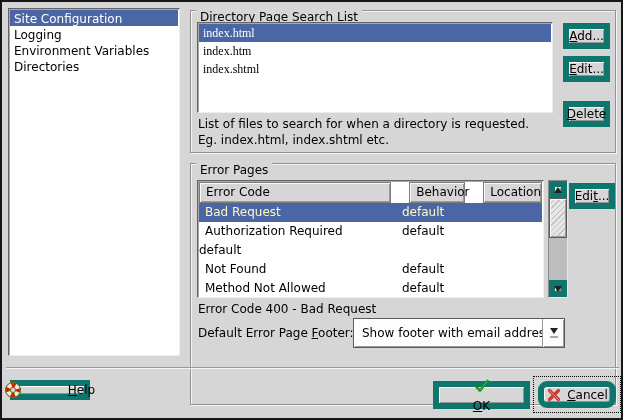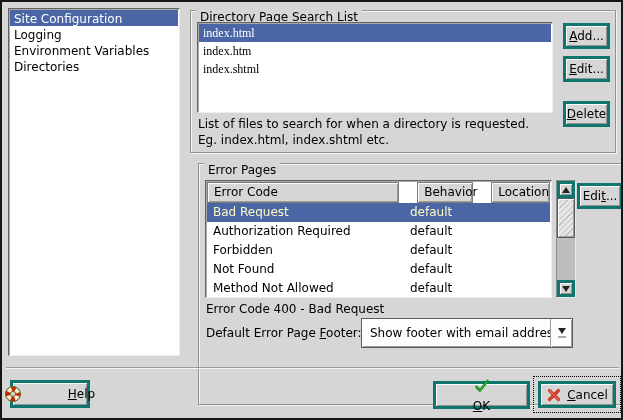--- a/index.html
+++ b/index.html
@@ -6,41 +6,41 @@
   html,body { background:#fff; }
   body { font-family:"DejaVu Sans","Liberation Sans",sans-serif; font-size:12px; color:#000; }
   .window {
     position:relative; width:623px; height:420px;
     background:#d6d6d6; border:2px solid #161616; overflow:hidden;
   }
   :root { --sel:#4a66a4; }
 
   
   .sunken { background:#fff; border:1px solid; border-color:#636363 #eeeeee #eeeeee #636363; box-shadow:inset 1px 1px 0 #a9a9a9; }
-  .raised { background:#d6d6d6; border:3px solid #0f766e; box-shadow:inset 1px 1px 0 #fafafa, inset -1px -1px 0 #949494; }
+  .raised { background:#d6d6d6; border:6px solid #0f766e; box-shadow:inset 1px 1px 0 #fafafa, inset -1px -1px 0 #949494; }
   .btn { position:absolute; display:flex; align-items:center; justify-content:center; gap:5px; cursor:default; font-size:12px; }
   .mn { text-decoration:underline; }
 
   
   .sidebar { position:absolute; left:6px; top:6px; width:172px; height:348px; padding:1px; }
   .side-item { height:16px; line-height:18px; padding-left:4px; white-space:nowrap; }
   .side-item.selected { background:var(--sel); color:#fff; }
 
   
   .frame { position:absolute; border:1px solid #929292; box-shadow:inset 1px 1px 0 #f5f5f5, 1px 1px 0 #f5f5f5; }
   .legend { position:absolute; top:-9px; left:5px; background:#d6d6d6; padding:8px 4px; white-space:nowrap; }
 
   .frame1 { left:188px; top:8px; width:426px; height:143px; }
   .filelist { position:absolute; left:6px; top:11px; width:356px; height:91px; padding:1px;font-family:Liberation Serif, serif; }
   .file-item { height:18px; line-height:18px; padding-left:4px; }
   .file-item.selected { background:var(--sel); color:#fff; }
   .side-btn { width:47px; height:26px; left:372px; }
   .desc { position:absolute; left:7px; top:105px; line-height:16px; white-space:nowrap; }
 
-  .frame2 { left:196px; top:161px; width:426px; height:242px; }
+  .frame2 { left:188px; top:161px; width:426px; height:242px; }
   .etable { position:absolute; left:6px; top:16px; width:347px; height:118px; padding:1px; overflow:hidden; }
   .thead { display:flex; gap:18px; height:21px; background:#fff; }
   .th { background:#d6d6d6; border:1px solid #7d7d7d; box-shadow:inset 1px 1px 0 #fafafa, inset -1px -1px 0 #9a9a9a;
         line-height:19px; padding-left:6px; white-space:nowrap; }
   .th-code { width:201px; } .th-beh { width:56px; } .th-loc { flex:1; }
   .tr { display:flex; height:19px; line-height:19px; }
   .tr.selected { background:var(--sel); color:#fef9c3; }
   .td-code { width:203px; padding-left:6px; white-space:nowrap; }
   .td-beh { width:58px; } .td-loc { flex:1; }
 
@@ -60,25 +60,25 @@
   .combo { position:absolute; left:162px; top:154px; width:212px; height:30px; display:flex; align-items:center;
            background:#fdfdfd; border:1px solid #5b5b5b; box-shadow:inset 1px 1px 0 #ffffff, inset -1px -1px 0 #9a9a9a; }
   .combo-value { flex:1; padding-left:8px; white-space:nowrap; overflow:hidden; }
   .combo-arrow { width:22px; height:100%; display:flex; flex-direction:column; align-items:center; justify-content:center;
                  border-left:1px solid #9a9a9a; box-shadow:inset 1px 0 0 #ffffff; }
   .combo-arrow .bar { width:8px; height:2px; background:#a9a9a9; margin-top:2px; }
 
   
   .separator { position:absolute; left:4px; top:365px; width:613px; height:2px;
                border-top:1px solid #9a9a9a; border-bottom:1px solid #f4f4f4; }
-  .help-btn { left:8px; top:378px; width:80px; height:28px;gap:47px; }
+  .help-btn { left:8px; top:378px; width:80px; height:20px;gap:47px; }
   .ok-btn { left:431px; top:379px; width:97px; height:28px;flex-direction:column; }
   .cancel-wrap { position:absolute; left:531px; top:374px; width:88px; height:37px; border:1px dotted #000;
                  display:flex; align-items:center; justify-content:center; }
-  .cancel-btn { position:relative; width:78px; height:27px; }
+  .cancel-btn { position:relative; width:78px; height:27px;border-radius:9px; }
   .icon16 { width:16px; height:16px; flex:0 0 auto; }
 </style>
 </head>
 <body>
 
 <div class="window">
 
   <div class="sidebar sunken">
     <div class="side-item selected">Site Configuration</div>
     <div class="side-item">Logging</div>
@@ -124,21 +124,20 @@
         <div class="td-code">Bad Request</div>
         <div class="td-beh">default</div>
         <div class="td-loc"></div>
       </div>
       <div class="tr">
         <div class="td-code">Authorization Required</div>
         <div class="td-beh">default</div>
         <div class="td-loc"></div>
       </div>
       <div class="tr">
-        <div class="td-code">Forbidden</div>
         <div class="td-beh">default</div>
         <div class="td-loc"></div>
       </div>
       <div class="tr">
         <div class="td-code">Not Found</div>
         <div class="td-beh">default</div>
         <div class="td-loc"></div>
       </div>
       <div class="tr">
         <div class="td-code">Method Not Allowed</div>

